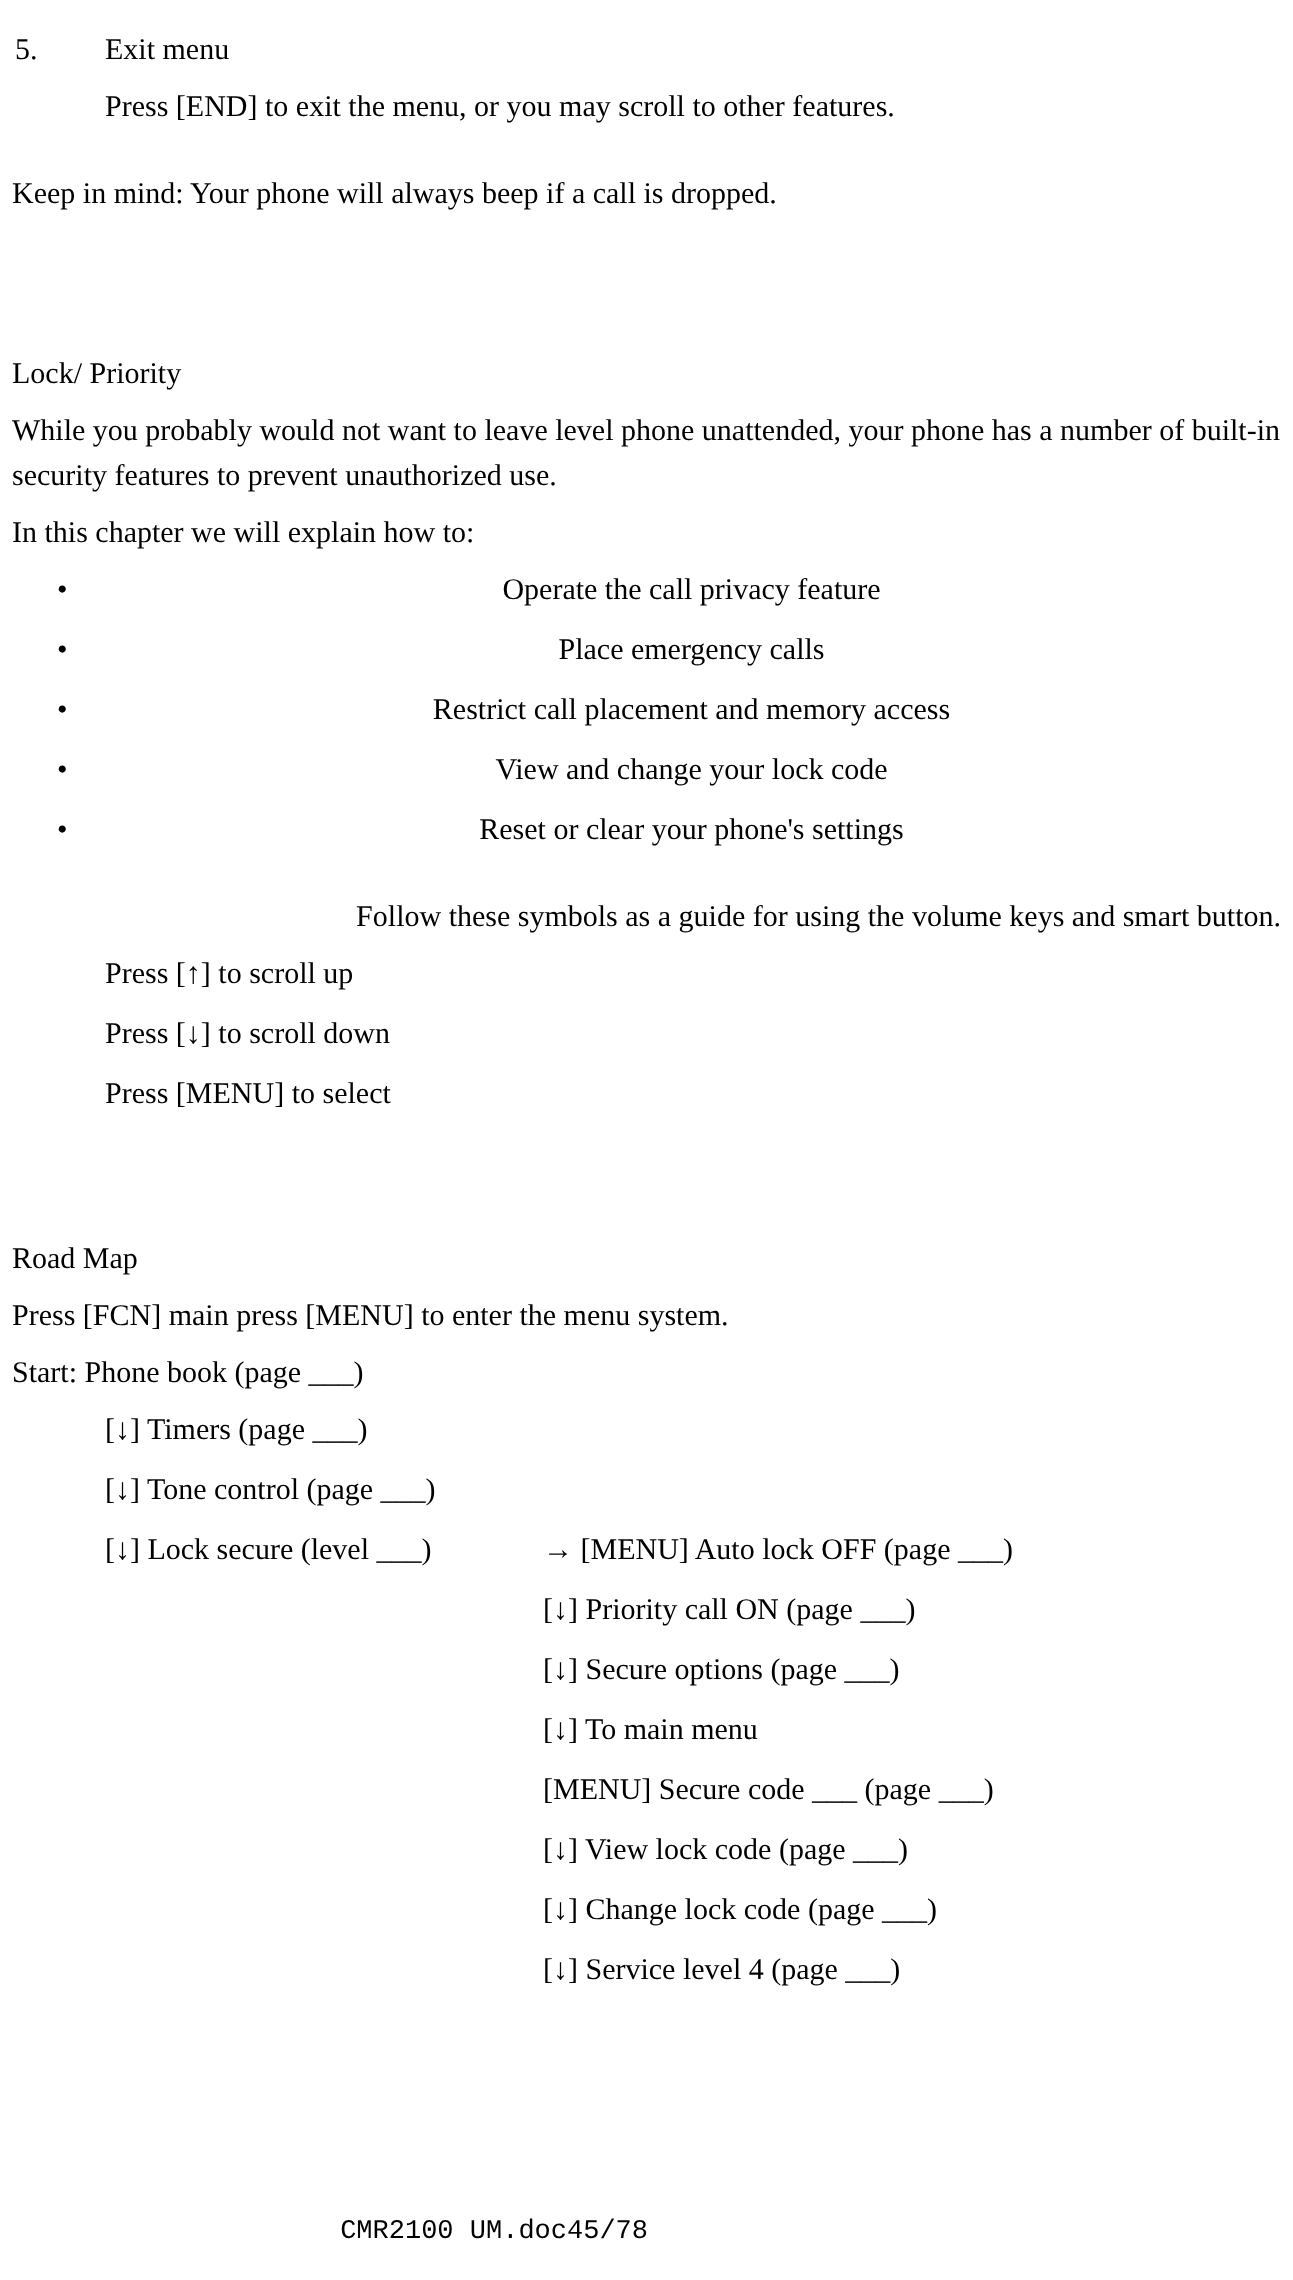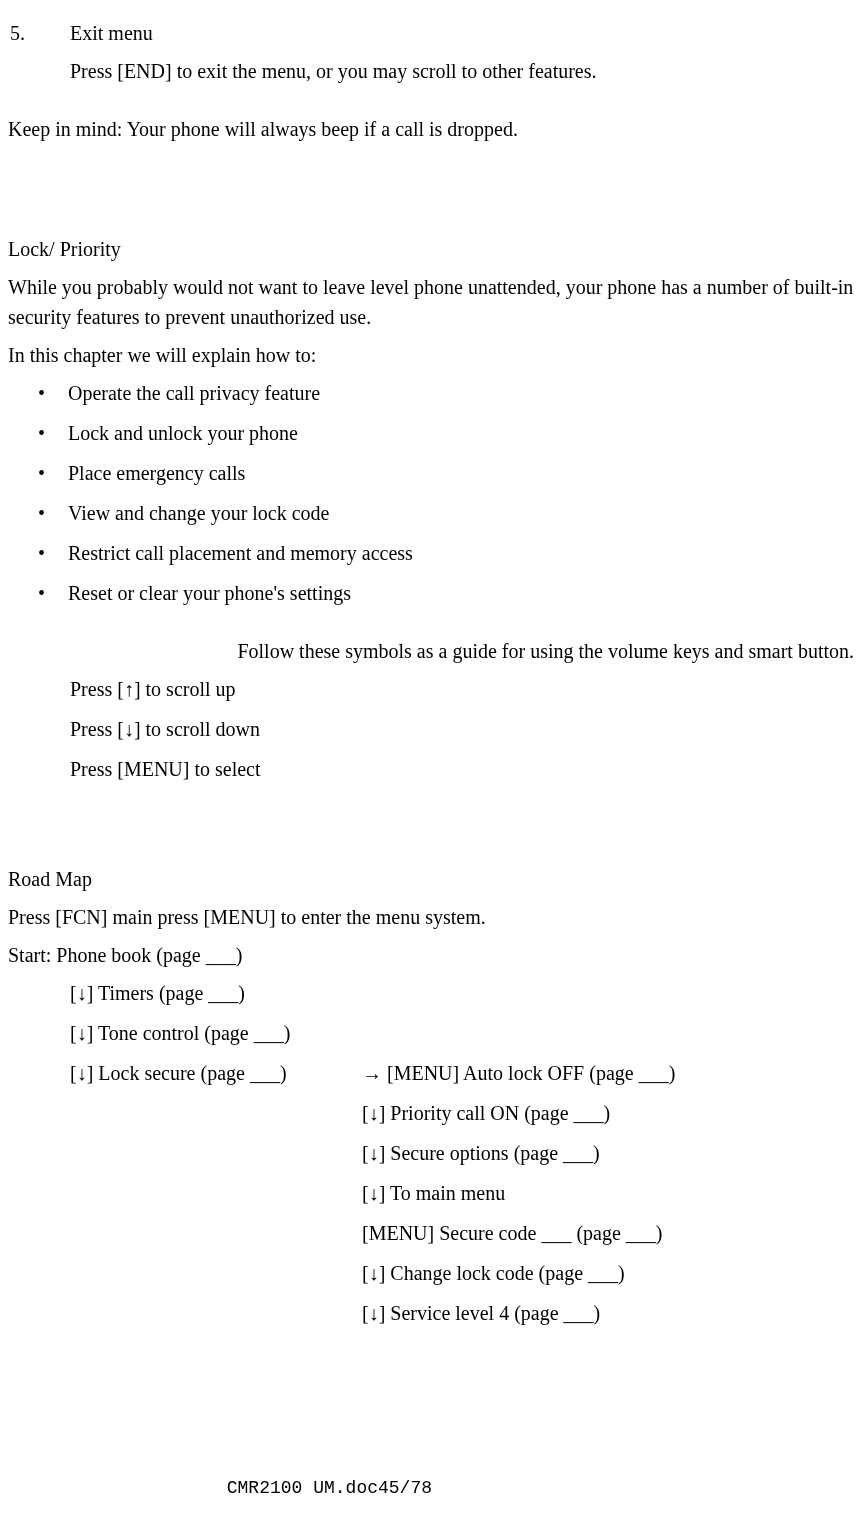--- a/index.html
+++ b/index.html
@@ -44,20 +44,21 @@
       margin-bottom: 8px;
     }
     .bullet-list {
       list-style: none;
       margin-top: 6px;
     }
     .bullet-list li {
       position: relative;
       padding-left: 60px;
       margin-bottom: 10px;
+      text-align: center;
     }
     .bullet-list li::before {
       content: "•";
       position: absolute;
       left: 30px;
       top: 0;
     }
     .follow-para {
       margin-top: 28px;
       margin-bottom: 8px;
@@ -113,49 +114,49 @@
   </div>
 </div>
 
 <div class="para">Keep in mind:  Your phone will always beep if a call is dropped.</div>
 
 <div class="section-heading">Lock/ Priority</div>
 <div class="body-text">While you probably would not want to leave level phone unattended, your phone has a number of built-in security features to prevent unauthorized use.</div>
 <div class="body-text">In this chapter we will explain how to:</div>
 <ul class="bullet-list">
   <li>Operate the call privacy feature</li>
-  <li>Lock and unlock your phone</li>
   <li>Place emergency calls</li>
+  <li>Restrict call placement and memory access</li>
   <li>View and change your lock code</li>
-  <li>Restrict call placement and memory access</li>
   <li>Reset or clear your phone's settings</li>
 </ul>
 
 <div class="follow-para">Follow these symbols as a guide for using the volume keys and smart button.</div>
 <div class="indent-block">
   <div>Press [↑] to scroll up</div>
   <div>Press [↓] to scroll down</div>
   <div>Press [MENU] to select</div>
 </div>
 
 <div class="roadmap-heading">Road Map</div>
 <div class="roadmap-line">Press [FCN] main press [MENU] to enter the menu system.</div>
 <div class="roadmap-line">Start: Phone book (page ___)</div>
 
 <div class="indent-block">
   <div class="nav-item">[↓] Timers (page ___)</div>
   <div class="nav-item">[↓] Tone control (page ___)</div>
   <div class="two-col">
-    <div class="col-left">[↓] Lock secure (page ___)</div>
+    <div class="col-left">[↓] Lock secure (level ___)</div>
     <div class="col-right">
       <div class="nav-item">→ [MENU] Auto lock OFF (page ___)</div>
       <div class="nav-item">[↓] Priority call ON (page ___)</div>
       <div class="nav-item">[↓] Secure options (page ___)</div>
       <div class="nav-item">[↓] To main menu</div>
       <div class="nav-item">[MENU] Secure code ___ (page ___)</div>
+      <div class="nav-item">[↓] View lock code (page ___)</div>
       <div class="nav-item">[↓] Change lock code (page ___)</div>
       <div class="nav-item">[↓] Service level 4 (page ___)</div>
     </div>
   </div>
 </div>
 
 <div class="footer">
   <div class="footer-left">CMR2100 UM.doc</div>
   <div>45/78</div>
 </div>

